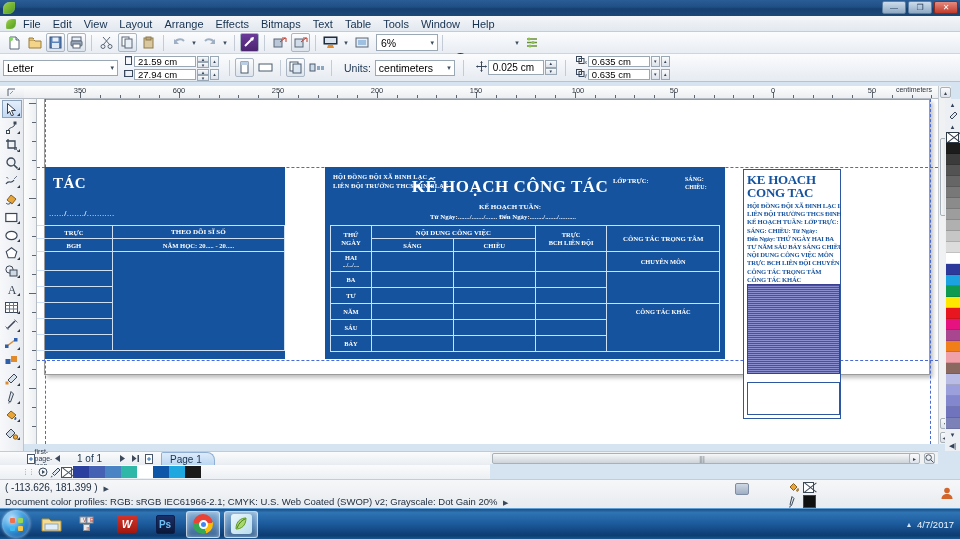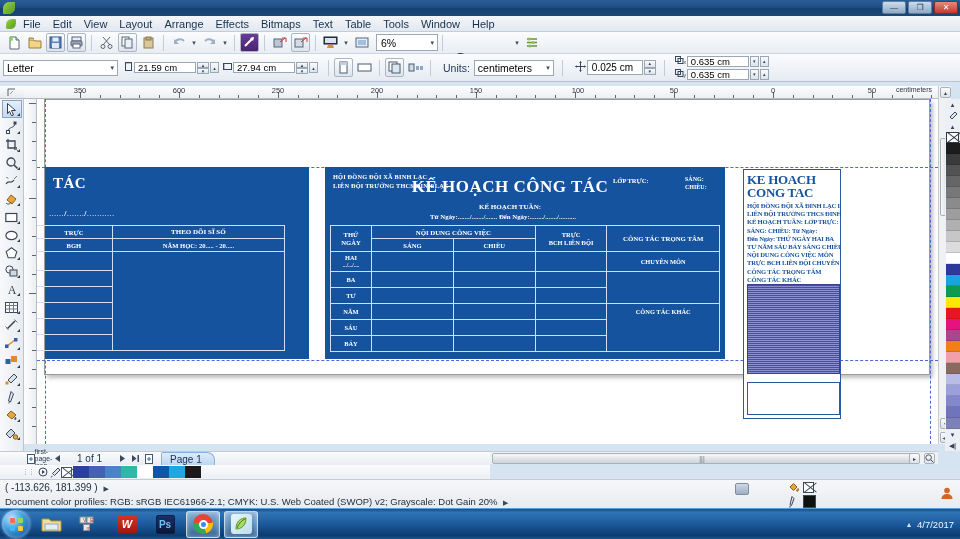--- a/index.html
+++ b/index.html
@@ -76,21 +76,21 @@
   .toolbar2 {
     position:absolute; left:0; top:54px; width:960px; height:28px;
     background:linear-gradient(to bottom,#fbfcfd,#e6ebf2);
     border-bottom:1px solid #b9c3ce; display:flex; align-items:center; padding-left:3px;
   }
   .papercombo {
     width:115px; height:16px; border:1px solid #9aa7b5; background:#fff;
     font-size:10.5px; display:flex; align-items:center; padding-left:3px; position:relative;
   }
   .papercombo .arrow { position:absolute; right:3px; }
-  .dim-stack { margin-left:4px; display:flex; gap:2px; }
+  .dim-stack { margin-left:4px; display:flex; flex-direction:column; gap:2px; }
   .dim-row { display:flex; align-items:center; }
   .dim-ico { width:12px; font-size:9px; color:#2a3b50; text-align:center; }
   .dim-field {
     width:62px; height:11px; border:1px solid #9aa7b5; background:#fff;
     font-size:9.5px; padding-left:3px; display:flex; align-items:center;
   }
   .spin { width:12px; height:11px; display:flex; flex-direction:column; margin-left:1px; }
   .spin i {
     flex:1; border:1px solid #9aa7b5; background:linear-gradient(to bottom,#fafbfc,#dde3ea);
     font-size:5px; line-height:4px; text-align:center; color:#33435a; font-style:normal;
@@ -157,21 +157,21 @@
   }
   .sel-dash-h {
     position:absolute; height:0; border-top:1px dashed #4a6bd6; left:0; width:901px;
   }
   .sel-dash-v {
     position:absolute; width:0; border-left:1px dashed #4a6bd6; top:0; height:345px;
   }
 
   
   .art { position:absolute; background:#16539e; color:#fff; }
-  .art-left  { left:8px;  top:68px;  width:264px; height:192px; }
+  .art-left  { left:8px;  top:68px;  width:240px; height:192px; }
   .art-mid   { left:288px; top:68px; width:400px; height:192px; }
   .art-right { left:706px; top:70px; width:98px;  height:250px; }
 
   .doc-title-left {
     position:absolute; left:8px; top:8px; font-family:"Liberation Serif", serif;
     font-size:15px; font-weight:bold; letter-spacing:.5px;
   }
   .doc-dots-left { position:absolute; left:4px; top:42px; font-size:8px; letter-spacing:.3px; }
 
   .tbl { position:absolute; border-collapse:collapse; }

